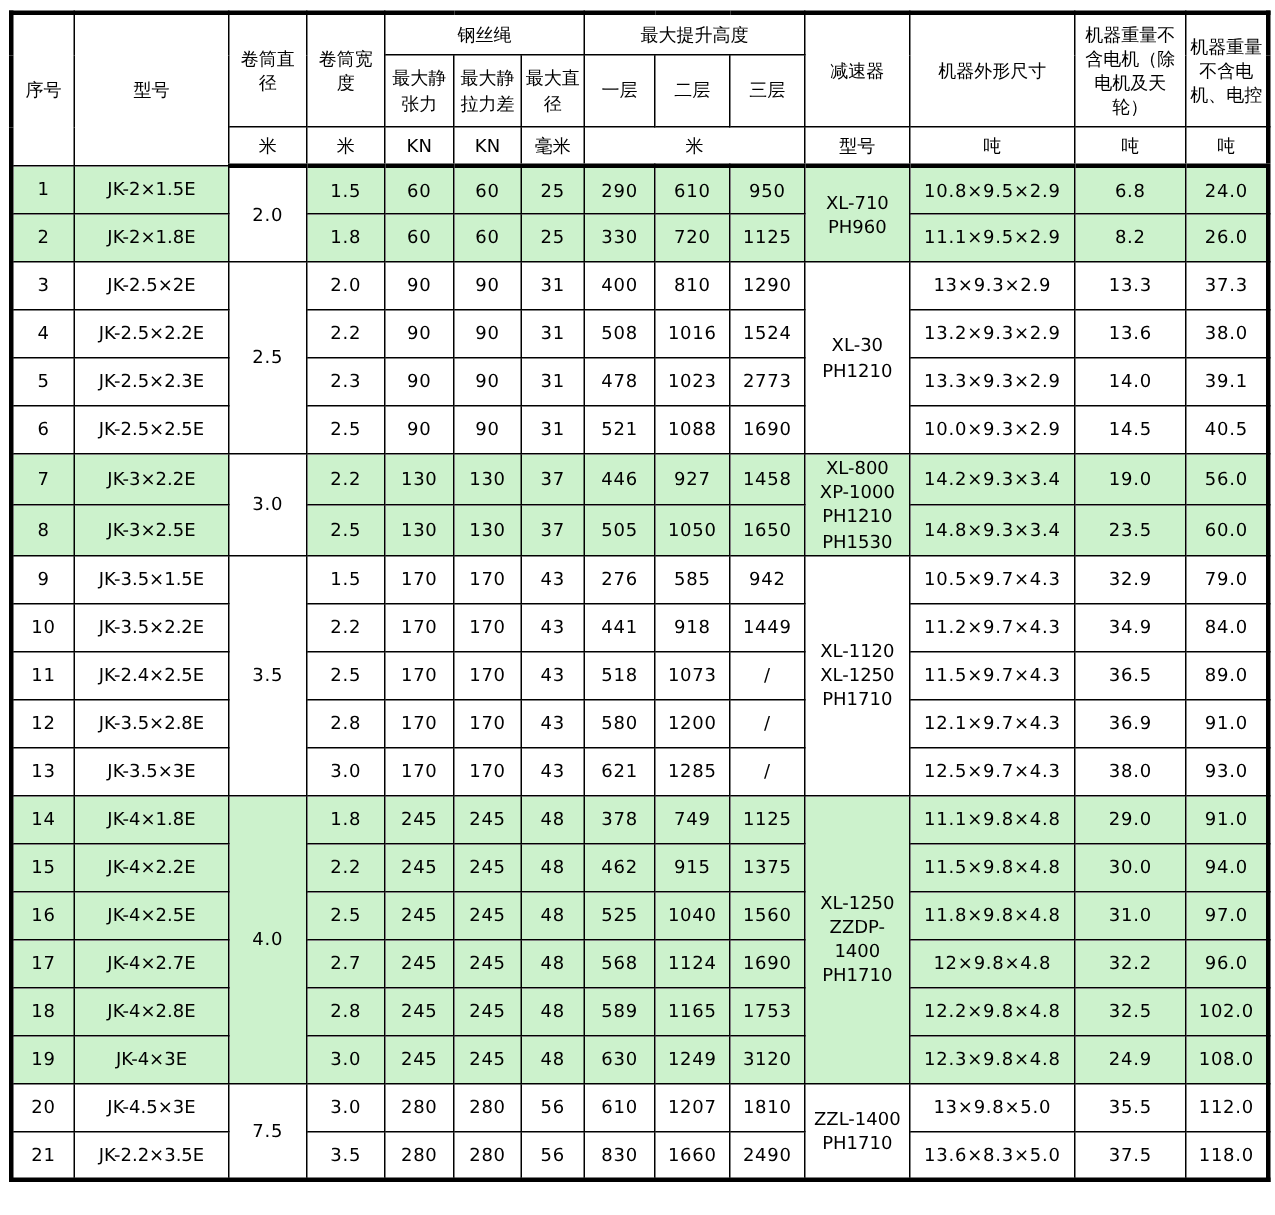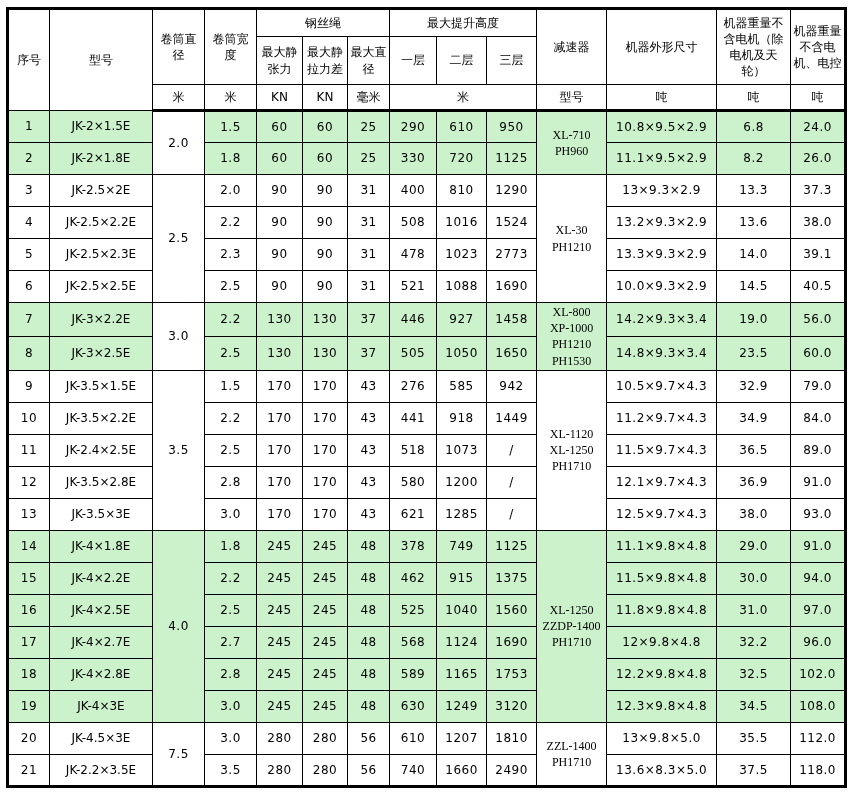--- a/index.html
+++ b/index.html
@@ -33,21 +33,21 @@
     font-weight: normal;
     box-sizing: border-box;
     overflow: hidden;
     line-height: 1.35;
   }
   thead tr.band-top th { height: 28px; }
   thead tr.band-sub th { height: 48px; }
   thead tr.band-units th { height: 26px; border-bottom: 3px solid #000000; }
   tbody tr { height: 32px; }
   td.hl { background: #ccf2cc; }
-  td.multiline { white-space: pre-line; line-height: 1.4; font-family: Liberation Serif, serif; }
+  td.multiline { white-space: pre-line; line-height: 1.4; }
   .num { letter-spacing: 0.5px; }
 </style>
 </head>
 <body>
 
 <div class="page">
   <table class="spec">
     <colgroup>
       <col style="width:42px">
       <col style="width:103px">
@@ -374,21 +374,21 @@
           <td class="hl num">19</td>
           <td class="hl">JK-4×3E</td>
           <td class="hl num">3.0</td>
           <td class="hl num">245</td>
           <td class="hl num">245</td>
           <td class="hl num">48</td>
           <td class="hl num">630</td>
           <td class="hl num">1249</td>
           <td class="hl num">3120</td>
           <td class="hl num">12.3×9.8×4.8</td>
-          <td class="hl num">34.5</td>
+          <td class="hl num">24.9</td>
           <td class="hl num">108.0</td>
         </tr>
         <tr>
           <td class="num">20</td>
           <td>JK-4.5×3E</td>
           <td rowspan="2" class="num">7.5</td>
           <td class="num">3.0</td>
           <td class="num">280</td>
           <td class="num">280</td>
           <td class="num">56</td>
@@ -401,21 +401,21 @@
           <td class="num">35.5</td>
           <td class="num">112.0</td>
         </tr>
         <tr>
           <td class="num">21</td>
           <td>JK-2.2×3.5E</td>
           <td class="num">3.5</td>
           <td class="num">280</td>
           <td class="num">280</td>
           <td class="num">56</td>
-          <td class="num">740</td>
+          <td class="num">830</td>
           <td class="num">1660</td>
           <td class="num">2490</td>
           <td class="num">13.6×8.3×5.0</td>
           <td class="num">37.5</td>
           <td class="num">118.0</td>
         </tr>
       </tbody>
   </table>
 </div>
 

